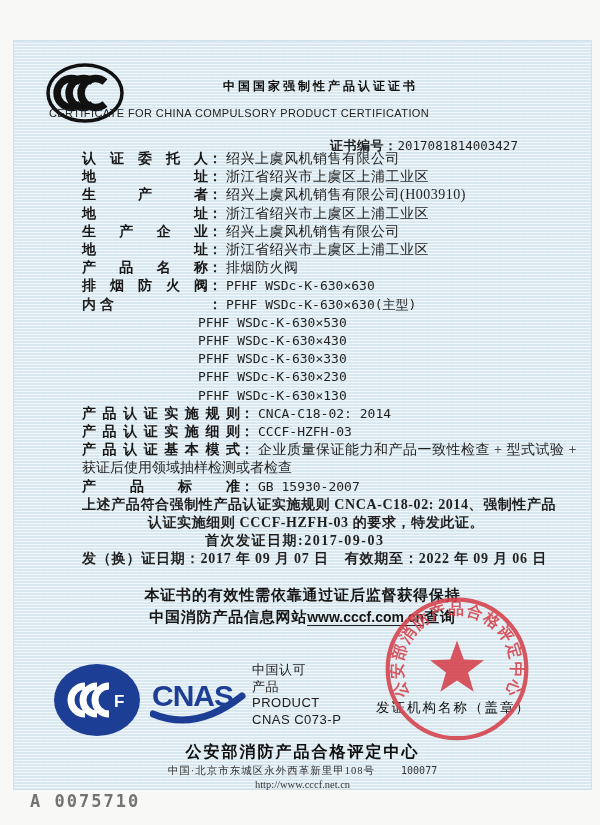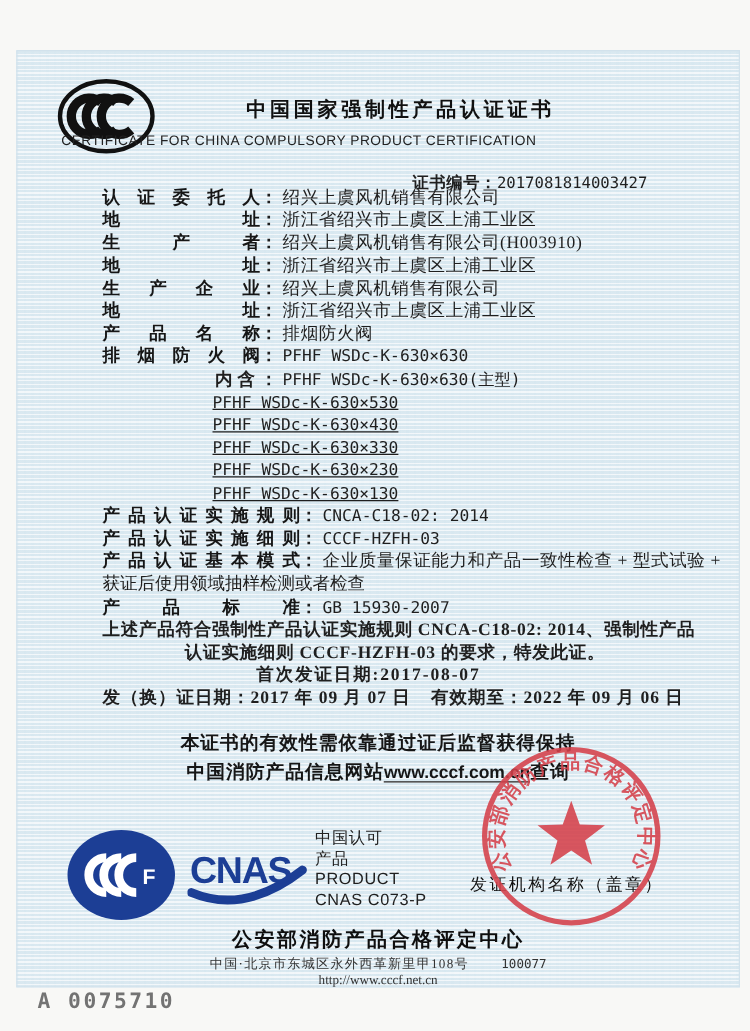--- a/index.html
+++ b/index.html
@@ -16,45 +16,45 @@
     background-color:#e4eef4;
     background-image:
       repeating-linear-gradient(180deg, rgba(255,255,255,.55) 0 1px, rgba(205,226,236,.45) 1px 3px),
       repeating-linear-gradient(90deg, rgba(214,231,240,.25) 0 2px, rgba(255,255,255,0) 2px 6px);
     box-shadow:0 0 0 1px #d2e2ec inset;
   }
   
   .ccc-logo { position:absolute; left:32px; top:22px; }
   .title {
     position:absolute; left:0; top:38px; width:100%; padding-left:36px;
-    text-align:center; font-size:16px; font-weight:bold; letter-spacing:3px; color:#101010;
+    text-align:center; font-size:12px; font-weight:bold; letter-spacing:3px; color:#101010;
   }
   .subtitle {
     position:absolute; left:0; top:67px; width:100%; padding-left:36px;
     text-align:left; font-size:11px; letter-spacing:.4px; color:#222;
     font-family:"Liberation Sans","DejaVu Sans",sans-serif;
   }
   .cert-no {
     position:absolute; left:317px; top:97px; font-size:13px; letter-spacing:.5px;
     font-weight:bold;
   }
   .cert-no .num { font-weight:normal; font-family:"DejaVu Sans Mono",monospace; font-size:12.5px; letter-spacing:0; }
   
   .info { position:absolute; left:69px; top:110px; width:468px; font-size:14px; line-height:18.2px; }
   .row { white-space:nowrap; }
   .lbl {
     display:inline-block; width:126px; font-weight:bold;
     text-align:justify; text-align-last:justify; vertical-align:top; color:#161616;
   }
-  .lbl-r { display:inline-block; width:126px; font-weight:bold; text-align:right; letter-spacing:4px; vertical-align:top; }
+  .lbl-r { display:inline-block; width:126px; font-weight:bold; letter-spacing:4px; vertical-align:top; }
   .lbl-b { width:158px; }
   .colon { font-weight:bold; display:inline-block; width:13px; }
   .val { margin-left:5px; letter-spacing:.5px; }
   .mono { font-family:"DejaVu Sans Mono",monospace; font-size:13px; letter-spacing:0; }
-  .model-row { margin-left:88px;text-decoration:underline; }
+  .model-row { margin-left:116px; }
   .stmt { font-weight:bold; letter-spacing:.6px;text-align:center; }
   .first-issue { padding-left:123px; font-weight:bold; letter-spacing:1.5px; }
   .issue-row { font-weight:bold; letter-spacing:.8px; }
   .issue-row .gap { display:inline-block; width:16px; }
   
   .notice {
     position:absolute; left:0; top:544px; width:100%; text-align:center;
     font-size:15px; font-weight:bold; line-height:22.4px; color:#161616; letter-spacing:.8px;
   }
   .ulink { border-bottom:1.5px solid #222; font-family:"Liberation Sans","DejaVu Sans",sans-serif; font-size:14px; letter-spacing:0; }
@@ -115,21 +115,21 @@
 
     <div class="row"><span class="lbl lbl-b">产品认证实施规则</span><span class="colon">：</span><span class="val mono">CNCA-C18-02: 2014</span></div>
     <div class="row"><span class="lbl lbl-b">产品认证实施细则</span><span class="colon">：</span><span class="val mono">CCCF-HZFH-03</span></div>
     <div class="row"><span class="lbl lbl-b">产品认证基本模式</span><span class="colon">：</span><span class="val">企业质量保证能力和产品一致性检查 + 型式试验 +</span></div>
     <div class="row"><span>获证后使用领域抽样检测或者检查</span></div>
     <div class="row"><span class="lbl lbl-b">产品标准</span><span class="colon">：</span><span class="val mono">GB 15930-2007</span></div>
 
     <div class="row stmt">上述产品符合强制性产品认证实施规则 CNCA-C18-02: 2014、强制性产品</div>
     <div class="row stmt">认证实施细则 CCCF-HZFH-03 的要求，特发此证。</div>
 
-    <div class="row first-issue">首次发证日期:2017-08-07</div>
+    <div class="row first-issue">首次发证日期:2017-09-03</div>
     <div class="row issue-row"><span>发（换）证日期：2017 年 09 月 07 日</span><span class="gap"></span><span>有效期至：2022 年 09 月 06 日</span></div>
   </div>
 
   <div class="notice">
     <div>本证书的有效性需依靠通过证后监督获得保持</div>
     <div><span>中国消防产品信息网站</span><span class="ulink">www.cccf.com.cn</span><span>查询</span></div>
   </div>
 
   <svg class="cccf-logo" width="90" height="76" viewBox="0 0 90 76">
     <ellipse cx="45" cy="38" rx="43" ry="36" fill="#1c3e95"></ellipse>

